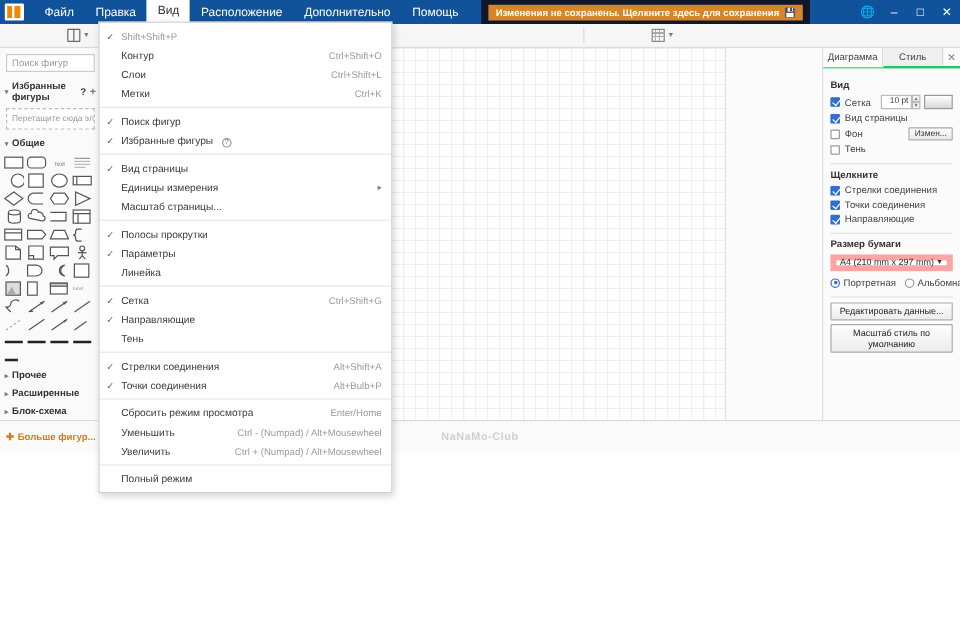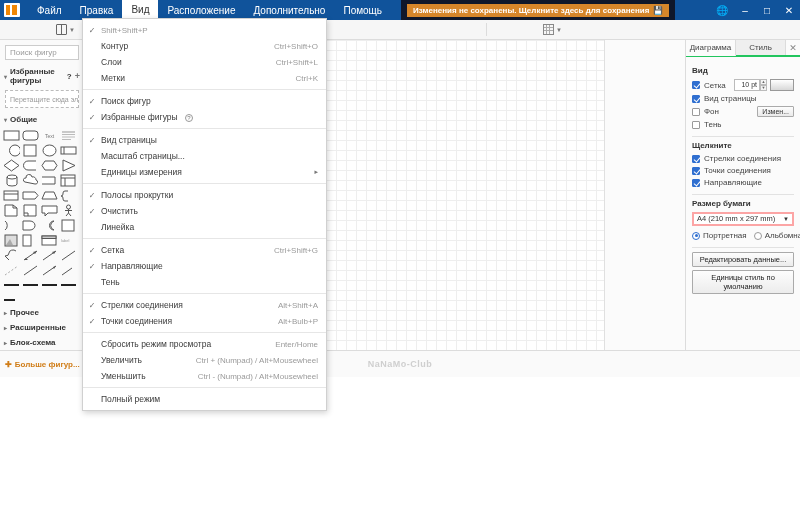--- a/index.html
+++ b/index.html
@@ -165,21 +165,21 @@
   }
   .spin { display:flex; flex-direction:column; width:7px; height:12px; }
   .spin div { flex:1; border:1px solid #bbb; font-size:4px; line-height:4px; text-align:center; color:#666; background:#f4f4f4; }
   .colorbtn { width:24px; height:12px; border:1px solid #999; background:linear-gradient(#fff,#d8d8d8); }
   .smallbtn {
     border:1px solid #aaa; background:linear-gradient(#fdfdfd,#eaeaea);
     font-size:7px; padding:1px 4px; color:#333; border-radius:1px;
   }
   .hr { height:1px; background:#e2e2e2; margin:7px 0 4px; }
   .sel {
-    width:100%; height:14px; border:2px solid #fca5a5; background:#fff;
+    width:100%; height:14px; border:5px solid #fca5a5; background:#fff;
     font-size:7.5px; color:#333; padding:0 3px; line-height:12px;
     display:flex; align-items:center; justify-content:space-between;
   }
   .radio { width:8px; height:8px; border-radius:50%; border:1px solid #9a9a9a; background:#fff; flex:none; position:relative; }
   .radio.on { border-color:#2f6fd0; }
   .radio.on:after { content:""; position:absolute; inset:1.5px; border-radius:50%; background:#2f6fd0; }
   .wbtn {
     width:100%; border:1px solid #aaa; background:linear-gradient(#fdfdfd,#ececec);
     font-size:7.5px; padding:2px 0; color:#222; text-align:center; margin-bottom:3px; border-radius:1px;
   }
@@ -644,21 +644,21 @@
       <div class="rp-row" style="margin-top:5px; gap:3px;">
         <span class="radio on"></span>
         <span class="rp-label">Портретная</span>
         <span class="radio" style="margin-left:4px;"></span>
         <span class="rp-label">Альбомная</span>
       </div>
 
       <div class="hr"></div>
 
       <div class="wbtn">Редактировать данные...</div>
-      <div class="wbtn">Единицы стиль по умолчанию</div>
+      <div class="wbtn">Масштаб стиль по умолчанию</div>
     </div>
   </div>
 
   <div class="statusbar">
     <div class="more-shapes">
       <span>✚</span>
       <span>Больше фигур...</span>
     </div>
     <div class="page-tabs">
       <span class="dots">⋮</span>
@@ -705,37 +705,37 @@
     </div>
 
     <div class="msep"></div>
 
     <div class="mi">
       <span class="chk">✓</span>
       <span class="lbl">Вид страницы</span>
     </div>
     <div class="mi">
       <span class="chk"></span>
-      <span class="lbl">Масштаб страницы...</span>
-    </div>
-    <div class="mi">
-      <span class="chk"></span>
       <span class="lbl">Единицы измерения</span>
       <span class="sub">▸</span>
     </div>
+    <div class="mi">
+      <span class="chk"></span>
+      <span class="lbl">Масштаб страницы...</span>
+    </div>
 
     <div class="msep"></div>
 
     <div class="mi">
       <span class="chk">✓</span>
       <span class="lbl">Полосы прокрутки</span>
     </div>
     <div class="mi">
       <span class="chk">✓</span>
-      <span class="lbl">Очистить</span>
+      <span class="lbl">Параметры</span>
     </div>
     <div class="mi">
       <span class="chk"></span>
       <span class="lbl">Линейка</span>
     </div>
 
     <div class="msep"></div>
 
     <div class="mi">
       <span class="chk">✓</span>
@@ -766,28 +766,28 @@
 
     <div class="msep"></div>
 
     <div class="mi">
       <span class="chk"></span>
       <span class="lbl">Сбросить режим просмотра</span>
       <span class="sc">Enter/Home</span>
     </div>
     <div class="mi">
       <span class="chk"></span>
+      <span class="lbl">Уменьшить</span>
+      <span class="sc">Ctrl - (Numpad) / Alt+Mousewheel</span>
+    </div>
+    <div class="mi">
+      <span class="chk"></span>
       <span class="lbl">Увеличить</span>
       <span class="sc">Ctrl + (Numpad) / Alt+Mousewheel</span>
     </div>
-    <div class="mi">
-      <span class="chk"></span>
-      <span class="lbl">Уменьшить</span>
-      <span class="sc">Ctrl - (Numpad) / Alt+Mousewheel</span>
-    </div>
 
     <div class="msep"></div>
 
     <div class="mi">
       <span class="chk"></span>
       <span class="lbl">Полный режим</span>
     </div>
   </div>
 
 </div>

